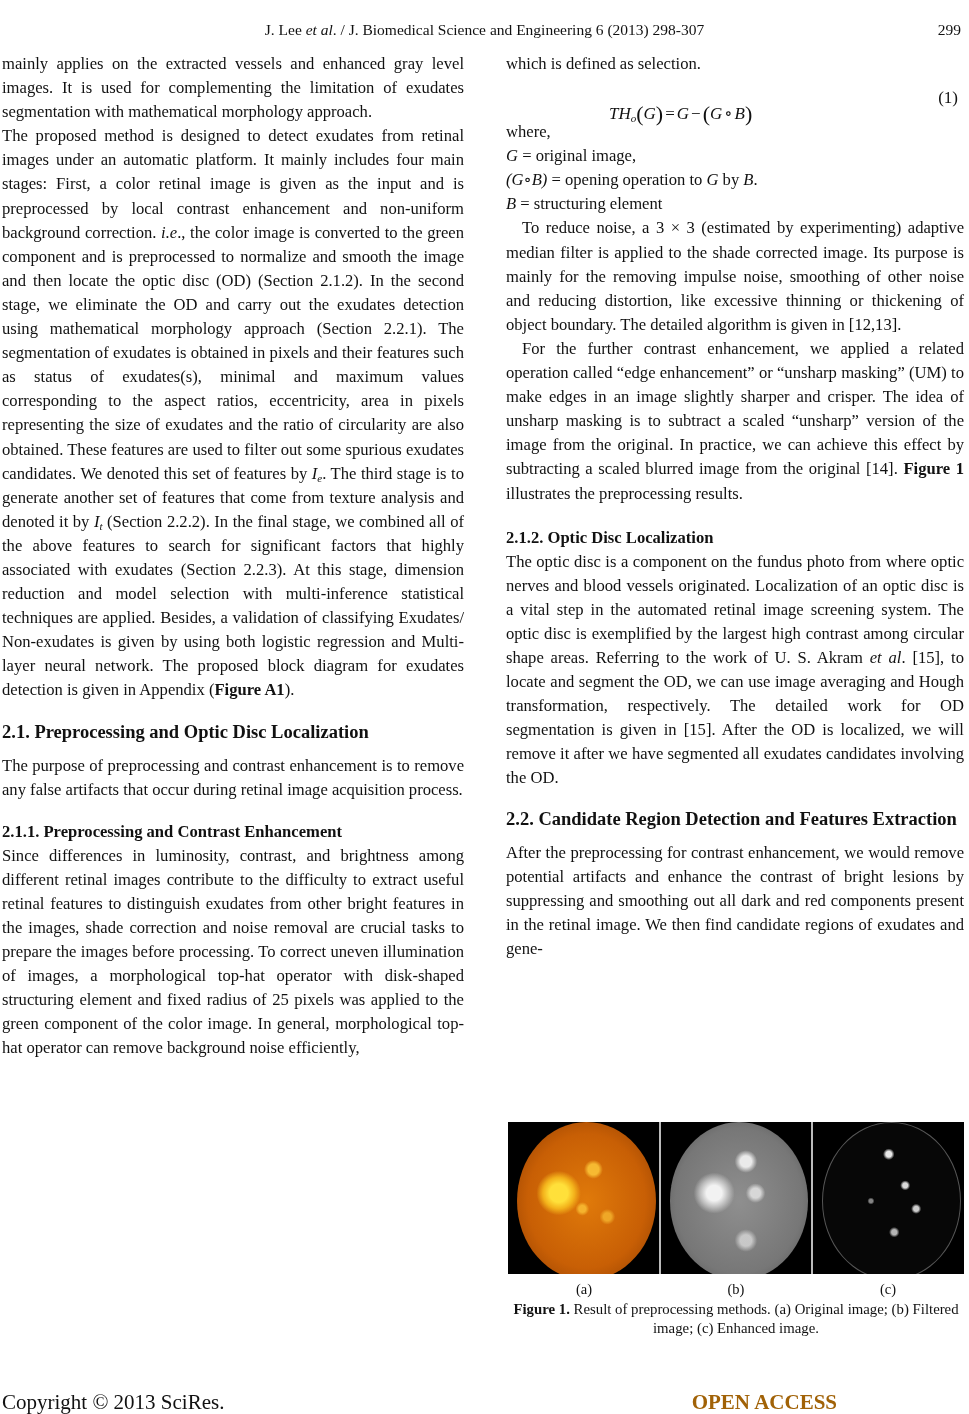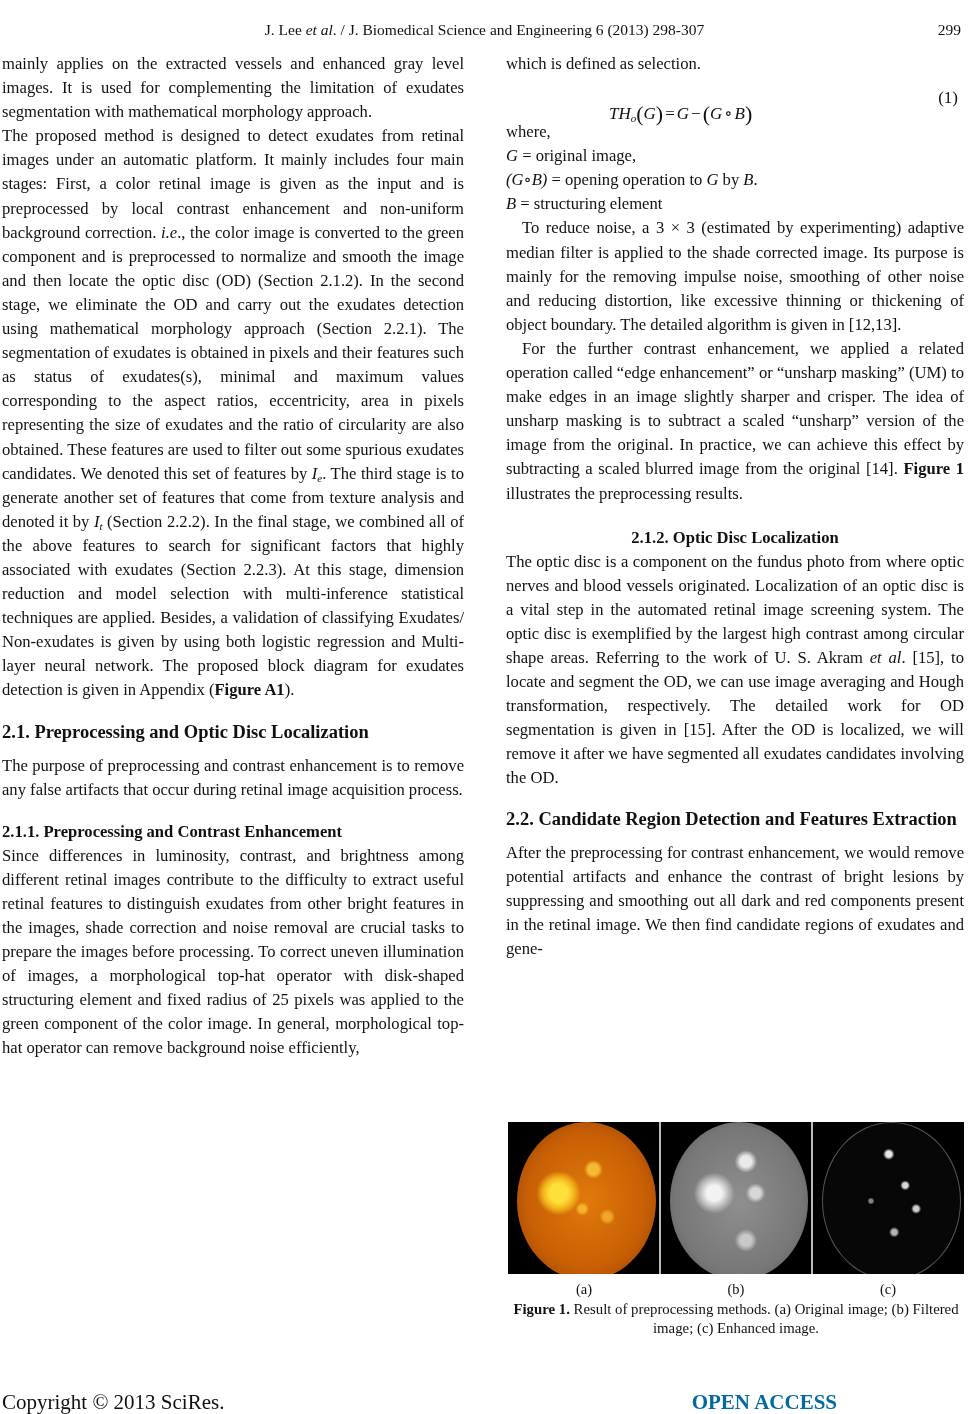--- a/index.html
+++ b/index.html
@@ -73,21 +73,21 @@
       #070707;
   }
   .fig-labels { display: flex; margin-top: 6px; font-size: 14.5px; line-height: 18px; }
   .fig-labels span { flex: 1; text-align: center; }
   .fig-caption { margin-top: 2px; font-size: 14.8px; line-height: 19px; text-align: center; }
   .footer {
     position: absolute; top: 1392px; left: 0; width: 841px; height: 20px;
     font-size: 21px; line-height: 20px;
   }
   .footer .copy { position: absolute; left: 2px; }
-  .footer .oa { position: absolute; right: 4px; color: #0369a1; font-weight: bold; }
+  .footer .oa { position: absolute; right: 4px; color: #a16207; font-weight: bold; }
 </style>
 </head>
 <body>
 
 <div class="running-head">
   <div class="title"><span>J. Lee</span> <span class="i">et al</span><span>. / J. Biomedical Science and Engineering 6 (2013) 298-307</span></div>
   <div class="pagenum">299</div>
 </div>
 
 <div class="col left">
@@ -113,21 +113,21 @@
   <div class="defs">
     <p>where,</p>
     <p><span class="i">G</span><span> = original image,</span></p>
     <p><span class="i">(G∘B)</span><span> = opening operation to </span><span class="i">G</span><span> by </span><span class="i">B</span><span>.</span></p>
     <p><span class="i">B</span><span> = structuring element</span></p>
   </div>
 
   <p class="indent">To reduce noise, a 3 × 3 (estimated by experimenting) adaptive median filter is applied to the shade corrected image. Its purpose is mainly for the removing impulse noise, smoothing of other noise and reducing distortion, like excessive thinning or thickening of object boundary. The detailed algorithm is given in [12,13].</p>
   <p class="indent"><span>For the further contrast enhancement, we applied a related operation called “edge enhancement” or “unsharp masking” (UM) to make edges in an image slightly sharper and crisper. The idea of unsharp masking is to subtract a scaled “unsharp” version of the image from the original. In practice, we can achieve this effect by subtracting a scaled blurred image from the original [14]. </span><span class="b">Figure 1</span><span> illustrates the preprocessing results.</span></p>
 
-  <h4 class="subsub" style="margin-top:20px;text-align:center;">2.1.2. Optic Disc Localization</h4>
+  <h4 class="subsub" style="margin-top:20px;">2.1.2. Optic Disc Localization</h4>
   <p><span>The optic disc is a component on the fundus photo from where optic nerves and blood vessels originated. Localization of an optic disc is a vital step in the automated retinal image screening system. The optic disc is exemplified by the largest high contrast among circular shape areas. Referring to the work of U. S. Akram </span><span class="i">et al</span><span>. [15], to locate and segment the OD, we can use image averaging and Hough transformation, respectively. The detailed work for OD segmentation is given in [15]. After the OD is localized, we will remove it after we have segmented all exudates candidates involving the OD.</span></p>
 
   <h3 class="subsec hang">2.2. Candidate Region Detection and Features Extraction</h3>
   <p>After the preprocessing for contrast enhancement, we would remove potential artifacts and enhance the contrast of bright lesions by suppressing and smoothing out all dark and red components present in the retinal image. We then find candidate regions of exudates and gene-</p>
 </div>
 
 <div class="figure">
   <div class="fig-images">
     <div class="fundus-panel panel-a">
         <div class="eye"></div>

